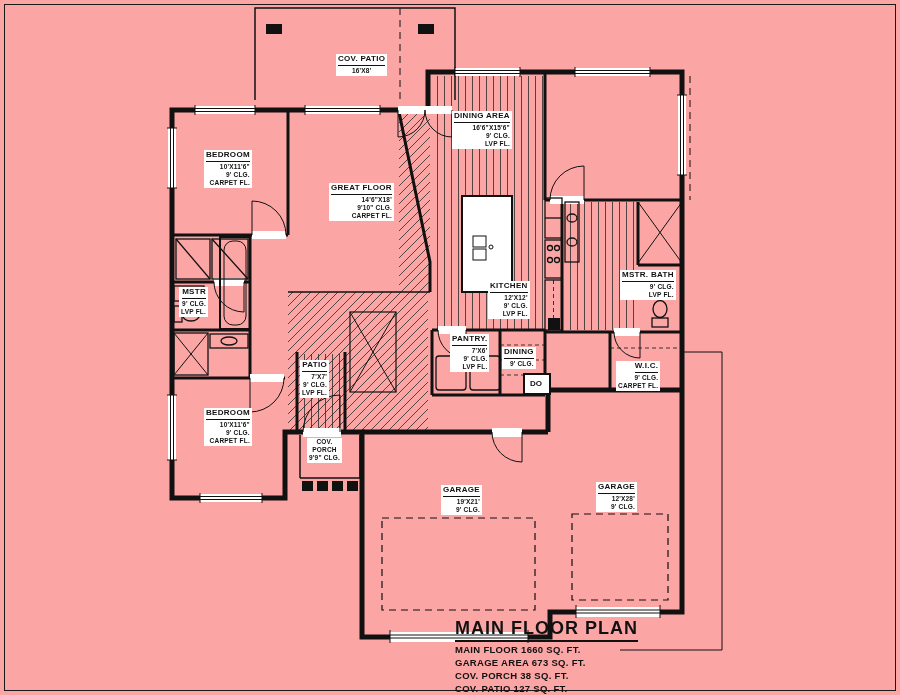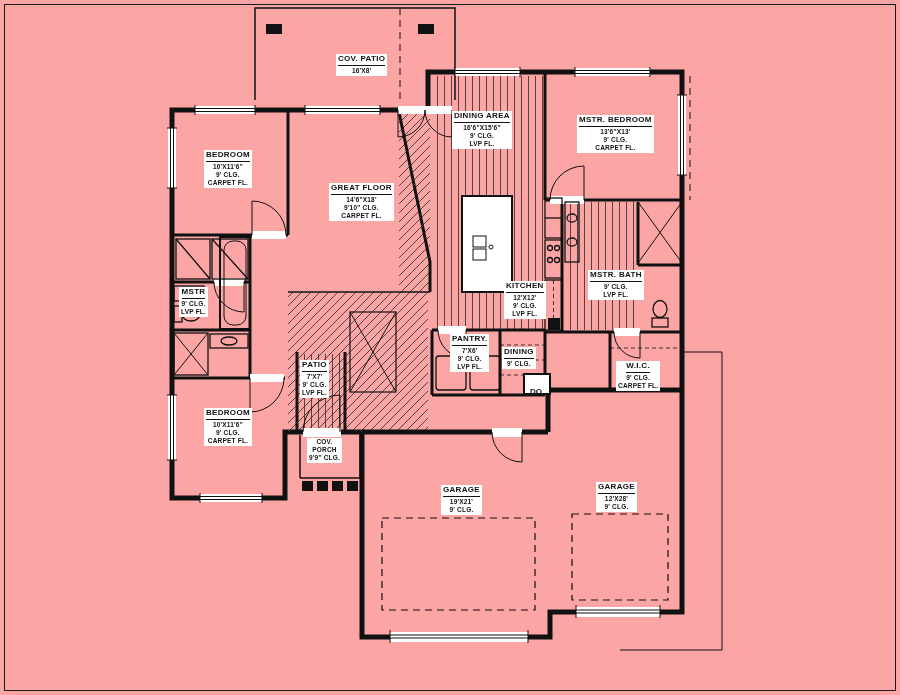--- a/index.html
+++ b/index.html
@@ -1,27 +1,27 @@
 <!DOCTYPE html>
 <html><head>
 <meta charset="utf-8">
 <style>
   html,body{margin:0;padding:0;background:#ffffff;}
   .stage{position:relative;width:900px;height:695px;background:#fca5a5;overflow:hidden;
          font-family:"Liberation Sans", sans-serif;color:#111;}
   .frame{position:absolute;inset:4px;border:1px solid #1a1a1a;}
   svg.plan{position:absolute;left:0;top:0;}
   
-  .lbl{position:absolute;display:flex;flex-direction:column;align-items:center;
+  .lbl{position:absolute;display:flex;flex-direction:column;align-items:flex-end;
        background:#fff;padding:0 2px 1px 2px;line-height:1.25;white-space:nowrap;}
   .rn{font-weight:bold;font-size:8px;letter-spacing:.3px;border-bottom:1.4px solid #111;
       padding-bottom:1px;margin-bottom:1px;display:inline-block;}
   .rl{font-weight:bold;font-size:6.5px;letter-spacing:.2px;}
   .lbl.center{align-items:center;}
-  .do-lbl{position:absolute;font-weight:bold;font-size:8px;margin-top:8px;}
+  .do-lbl{position:absolute;font-weight:bold;font-size:8px;}
   
   .titleblock{position:absolute;left:455px;top:618px;}
   .tb-title{font-weight:bold;font-size:18px;letter-spacing:1px;border-bottom:2.5px solid #111;
             padding-bottom:1px;display:inline-block;}
   .tb-line{font-weight:bold;font-size:9.5px;letter-spacing:.3px;margin-top:2px;}
 </style>
 </head>
 <body>
 
 <div class="stage">
@@ -251,35 +251,29 @@
     <span class="rl">CARPET FL.</span>
   </div>
 
   <div class="lbl" style="left:452px;top:111px">
     <span class="rn">DINING AREA</span>
     <span class="rl">16'6"X15'6"</span>
     <span class="rl">9' CLG.</span>
     <span class="rl">LVP FL.</span>
   </div>
 
-  <div class="lbl" style="left:577px;top:115px">
-    <span class="rn">MSTR. BEDROOM</span>
-    <span class="rl">13'6"X13'</span>
-    <span class="rl">9' CLG.</span>
-    <span class="rl">CARPET FL.</span>
-  </div>
-
-  <div class="lbl" style="left:504px;top:281px">
+
+  <div class="lbl" style="left:488px;top:281px">
     <span class="rn">KITCHEN</span>
     <span class="rl">12'X12'</span>
     <span class="rl">9' CLG.</span>
     <span class="rl">LVP FL.</span>
   </div>
 
-  <div class="lbl" style="left:588px;top:270px">
+  <div class="lbl" style="left:620px;top:270px">
     <span class="rn">MSTR. BATH</span>
     <span class="rl">9' CLG.</span>
     <span class="rl">LVP FL.</span>
   </div>
 
   <div class="lbl" style="left:179px;top:287px">
     <span class="rn">MSTR</span>
     <span class="rl">9' CLG.</span>
     <span class="rl">LVP FL.</span>
   </div>
@@ -329,13 +323,20 @@
   </div>
 
   <div class="lbl" style="left:596px;top:482px">
     <span class="rn">GARAGE</span>
     <span class="rl">12'X28'</span>
     <span class="rl">9' CLG.</span>
   </div>
 
   <span class="do-lbl" style="left:530px;top:379px">DO</span>
 
+  <div class="titleblock">
+    <div class="tb-title">MAIN FLOOR PLAN</div>
+    <div class="tb-line">MAIN FLOOR 1660 SQ. FT.</div>
+    <div class="tb-line">GARAGE AREA 673 SQ. FT.</div>
+    <div class="tb-line">COV. PORCH 38 SQ. FT.</div>
+    <div class="tb-line">COV. PATIO 127 SQ. FT.</div>
+  </div>
 </div>
 
 </body></html>

